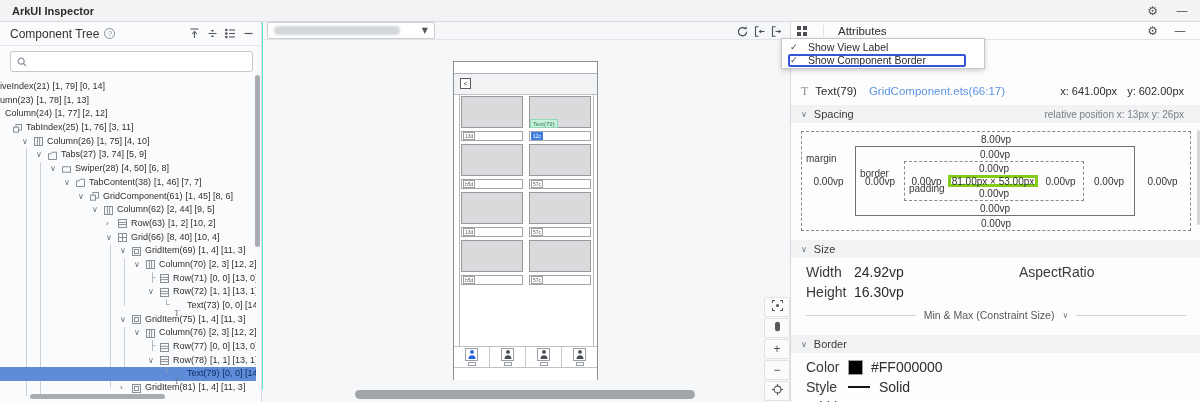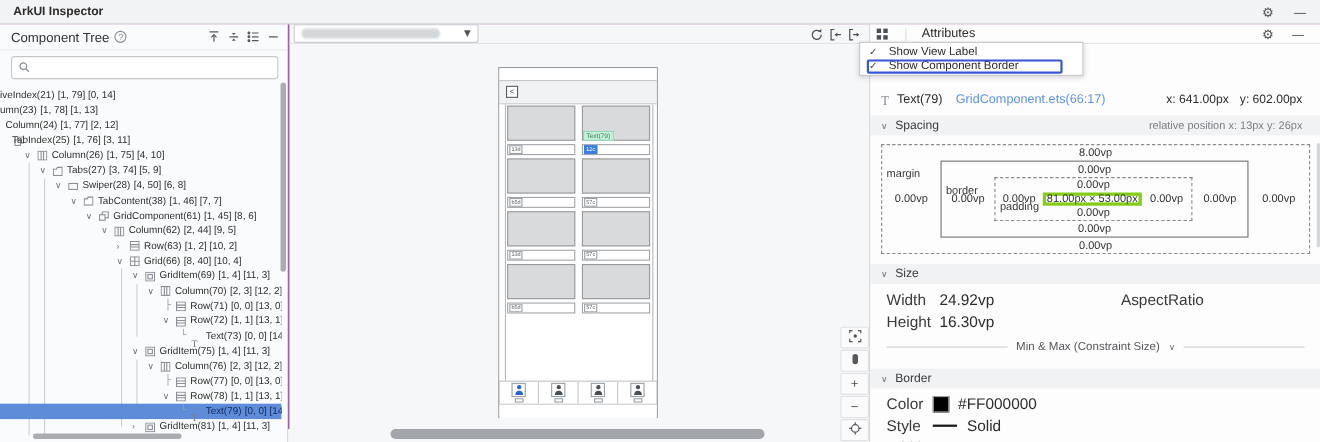--- a/index.html
+++ b/index.html
@@ -1,18 +1,18 @@
 <!DOCTYPE html>
 <html><head>
 <meta charset="utf-8">
 <style>
   * { margin:0; padding:0; box-sizing:border-box; }
   html,body { width:1200px; height:402px; overflow:hidden; }
   body { font-family:"Liberation Sans", sans-serif; background:#f6f7f8; color:#333; }
-  .app { position:relative; width:1200px; height:390px; background:#701a75; }
+  .app { position:relative; width:1200px; height:390px; background:#5eead4; }
 
   
   .titlebar { position:absolute; left:0; top:0; width:1200px; height:22px; background:#f2f3f5;
               border-bottom:1px solid #d7d9dd; display:flex; align-items:center; padding:0 12px; }
   .titlebar .tb-title { font-size:11px; font-weight:700; color:#2c2c2c; }
   .tb-icons { margin-left:auto; display:flex; gap:18px; align-items:center; }
   .glyph-icon { font-family:"DejaVu Sans", sans-serif; font-size:12px; color:#555; line-height:1; cursor:default; }
 
   
   .left-panel { position:absolute; left:0; top:22px; width:262px; height:380px; background:#fafbfc;
@@ -213,21 +213,21 @@
         <div class="tree-row">
           <span class="tlabel" style="left:5px">Column(24)<span class="tmeta">[1, 77] [2, 12]</span></span>
         </div>
         <div class="tree-row">
           <span class="ticon" style="left:13px">
             <svg width="9" height="9" viewBox="0 0 9 9">
               <rect x="3" y="0.5" width="5.5" height="5.5" fill="none" stroke="#8a8f96" stroke-width="1"></rect>
               <rect x="0.5" y="3.2" width="5" height="5" fill="#fafbfc" stroke="#8a8f96" stroke-width="1"></rect>
             </svg>
           </span>
-          <span class="tlabel" style="left:11px">TabIndex(25)<span class="tmeta">[1, 76] [3, 11]</span></span>
+          <span class="tlabel" style="left:26px">TabIndex(25)<span class="tmeta">[1, 76] [3, 11]</span></span>
         </div>
         <div class="tree-row">
           <span class="tchev" style="left:22px">∨</span>
           <span class="ticon" style="left:34px">
             <svg width="9" height="9" viewBox="0 0 9 9">
               <rect x="0.5" y="0.5" width="8" height="8" fill="none" stroke="#8a8f96" stroke-width="1"></rect>
               <line x1="3.4" y1="0.5" x2="3.4" y2="8.5" fill="none" stroke="#8a8f96" stroke-width="1"></line>
               <line x1="5.6" y1="0.5" x2="5.6" y2="8.5" fill="none" stroke="#8a8f96" stroke-width="1"></line>
             </svg>
           </span>

